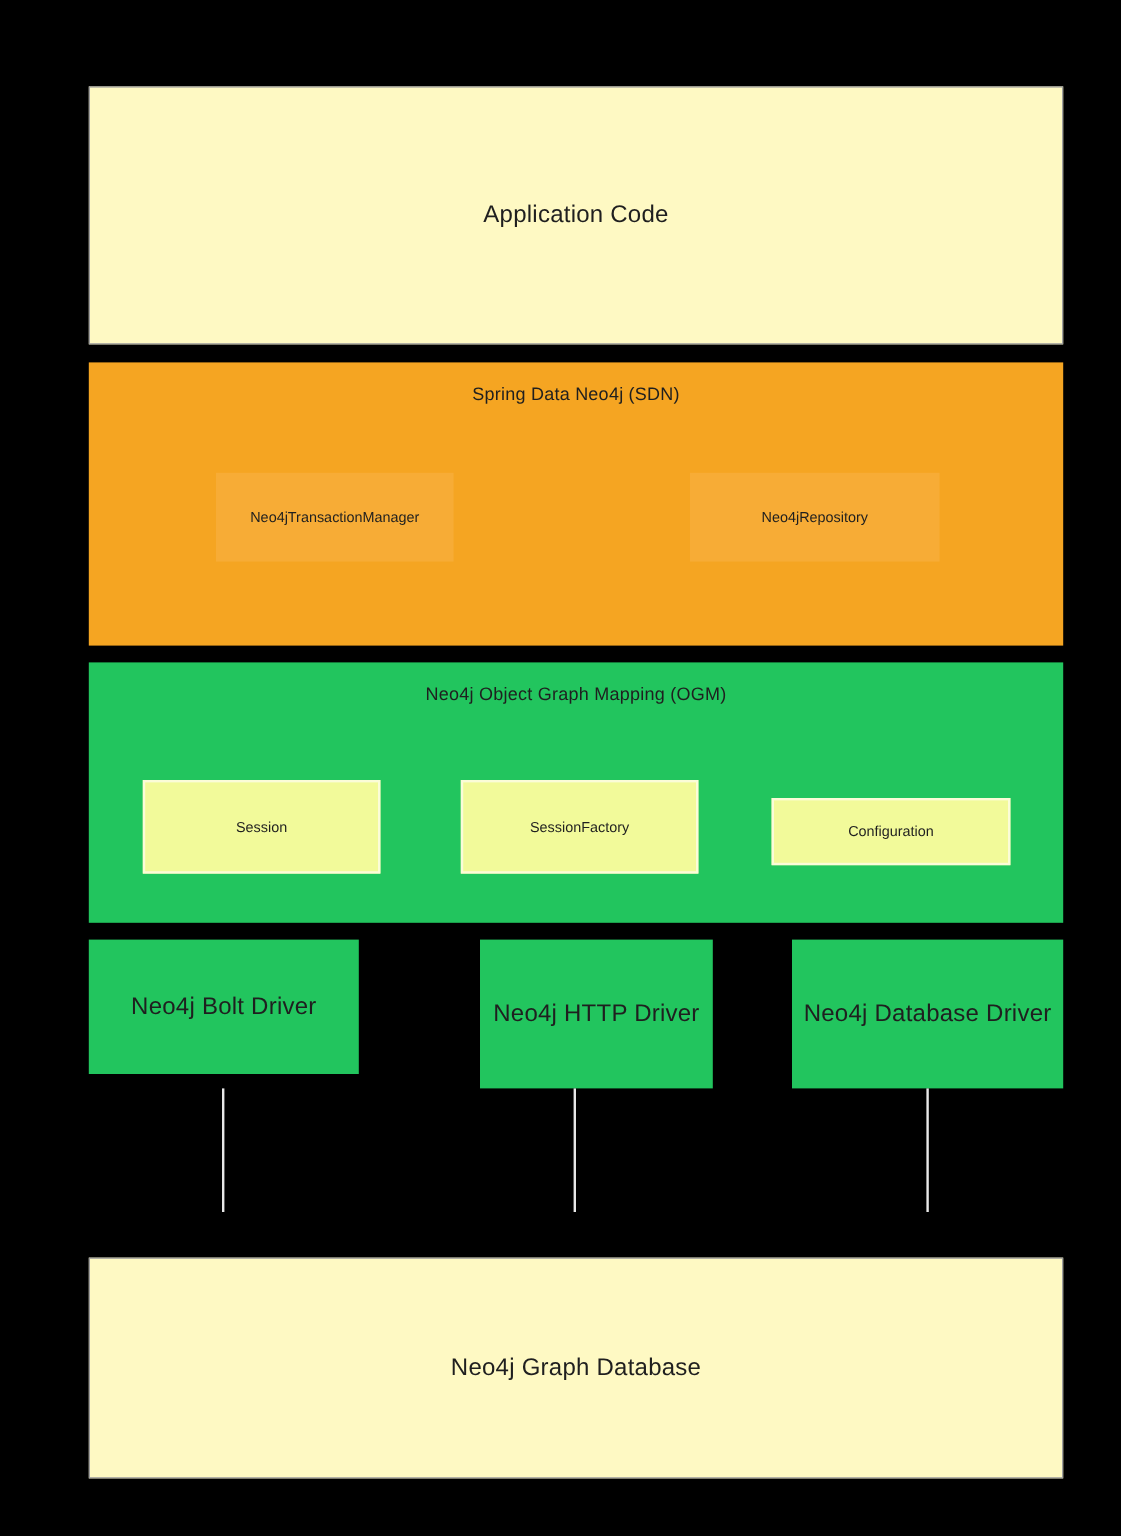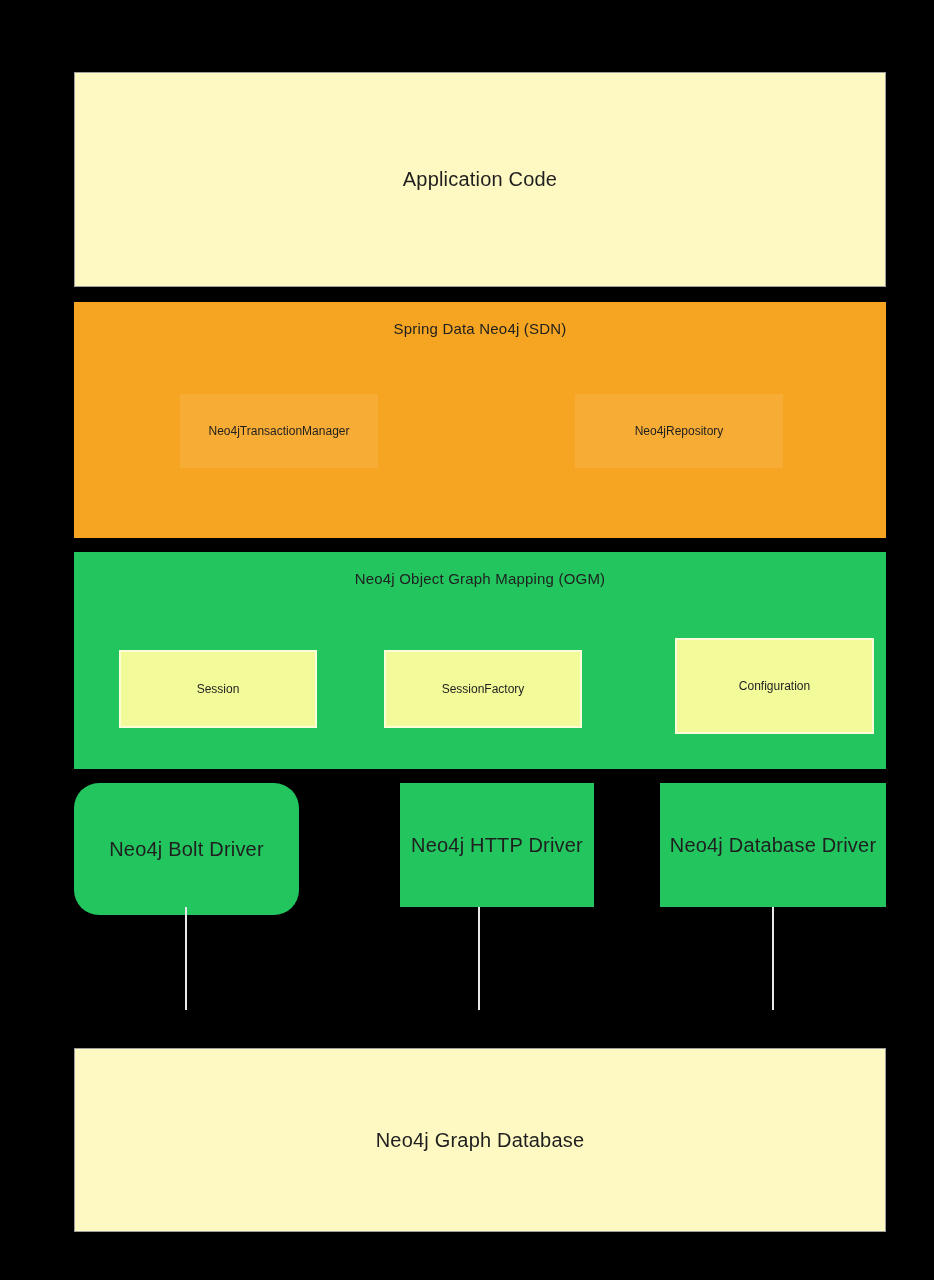--- a/index.html
+++ b/index.html
@@ -71,23 +71,23 @@
   .layer-app      { left: 74px;  top: 72px;   width: 812px; height: 215px; }
   .layer-sdn      { left: 74px;  top: 302px;  width: 812px; height: 236px; }
   .layer-ogm      { left: 74px;  top: 552px;  width: 812px; height: 217px; }
   .layer-db       { left: 74px;  top: 1048px; width: 812px; height: 184px; }
   
   .comp-tx        { left: 106px; top: 92px;  width: 198px; height: 74px; }
   .comp-repo      { left: 501px; top: 92px;  width: 208px; height: 74px; }
   
   .comp-session   { left: 45px;  top: 98px;  width: 198px; height: 78px; }
   .comp-sfactory  { left: 310px; top: 98px;  width: 198px; height: 78px; }
-  .comp-config    { left: 569px; top: 86px;  width: 199px; height: 96px; margin-left: 32px; }
+  .comp-config    { left: 569px; top: 113px;  width: 199px; height: 56px; }
   
-  .driver-bolt     { left: 74px;  top: 783px; width: 225px; height: 132px; border-radius: 25px; }
+  .driver-bolt     { left: 74px;  top: 783px; width: 225px; height: 112px; }
   .driver-http     { left: 368px; top: 783px; width: 194px; height: 124px; margin-left: 32px; }
   .driver-embedded { left: 660px; top: 783px; width: 226px; height: 124px; }
   
   .connector {
     position: absolute;
     top: 907px;
     width: 2px;
     height: 103px;
     background: #e8e8e8;
   }

